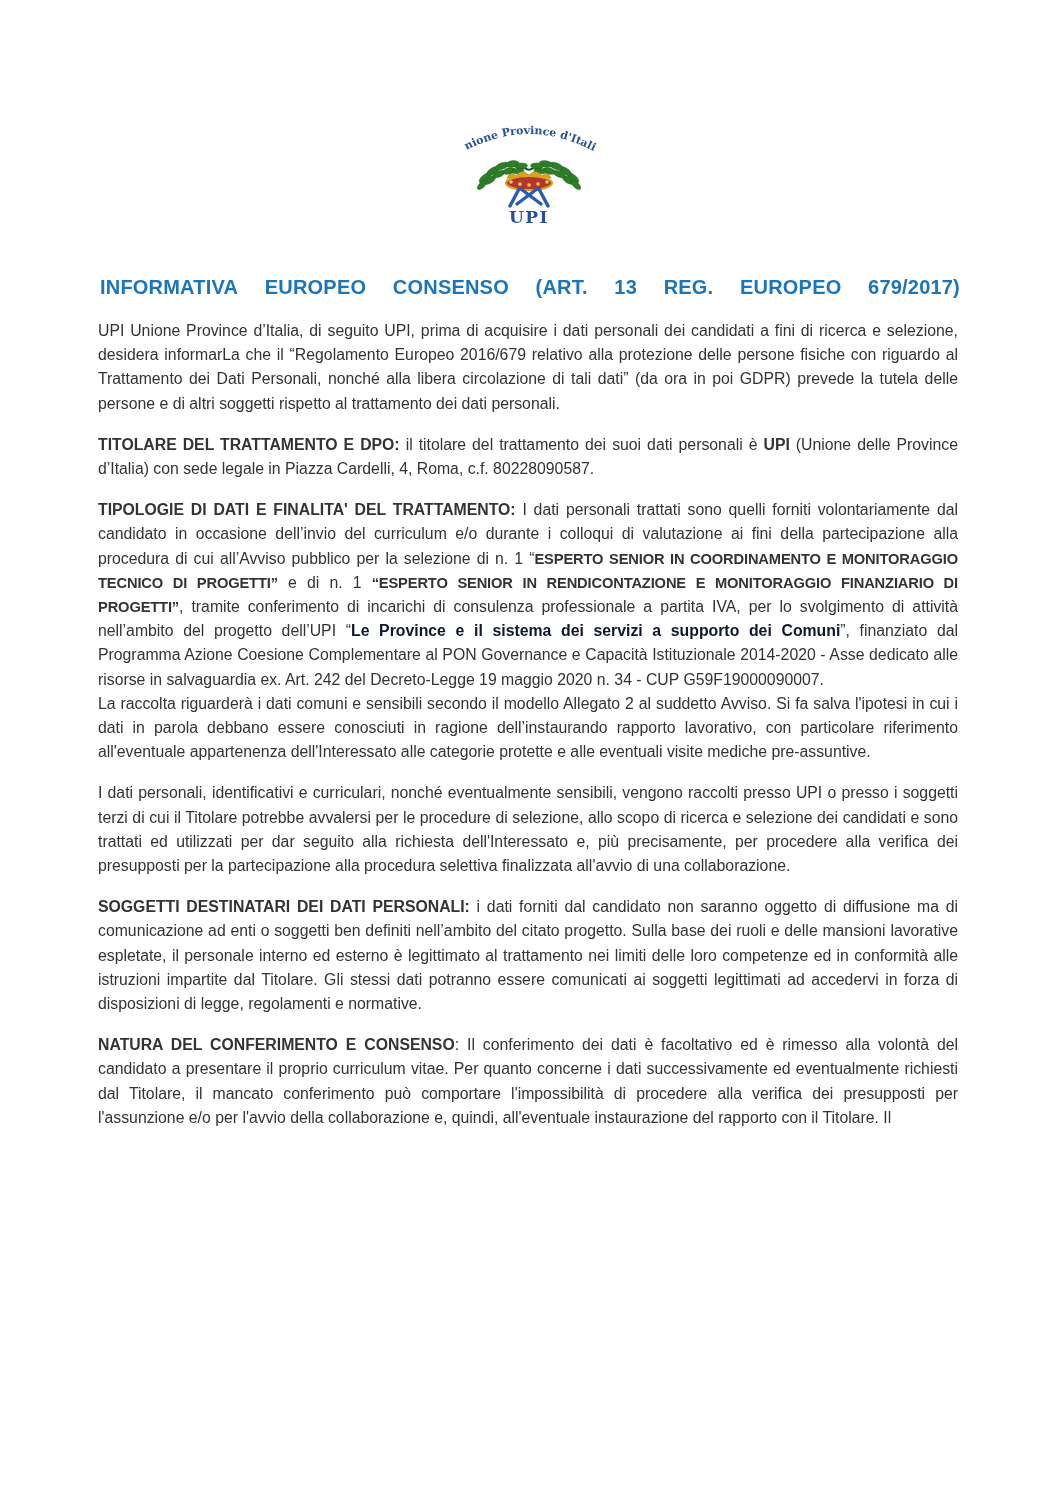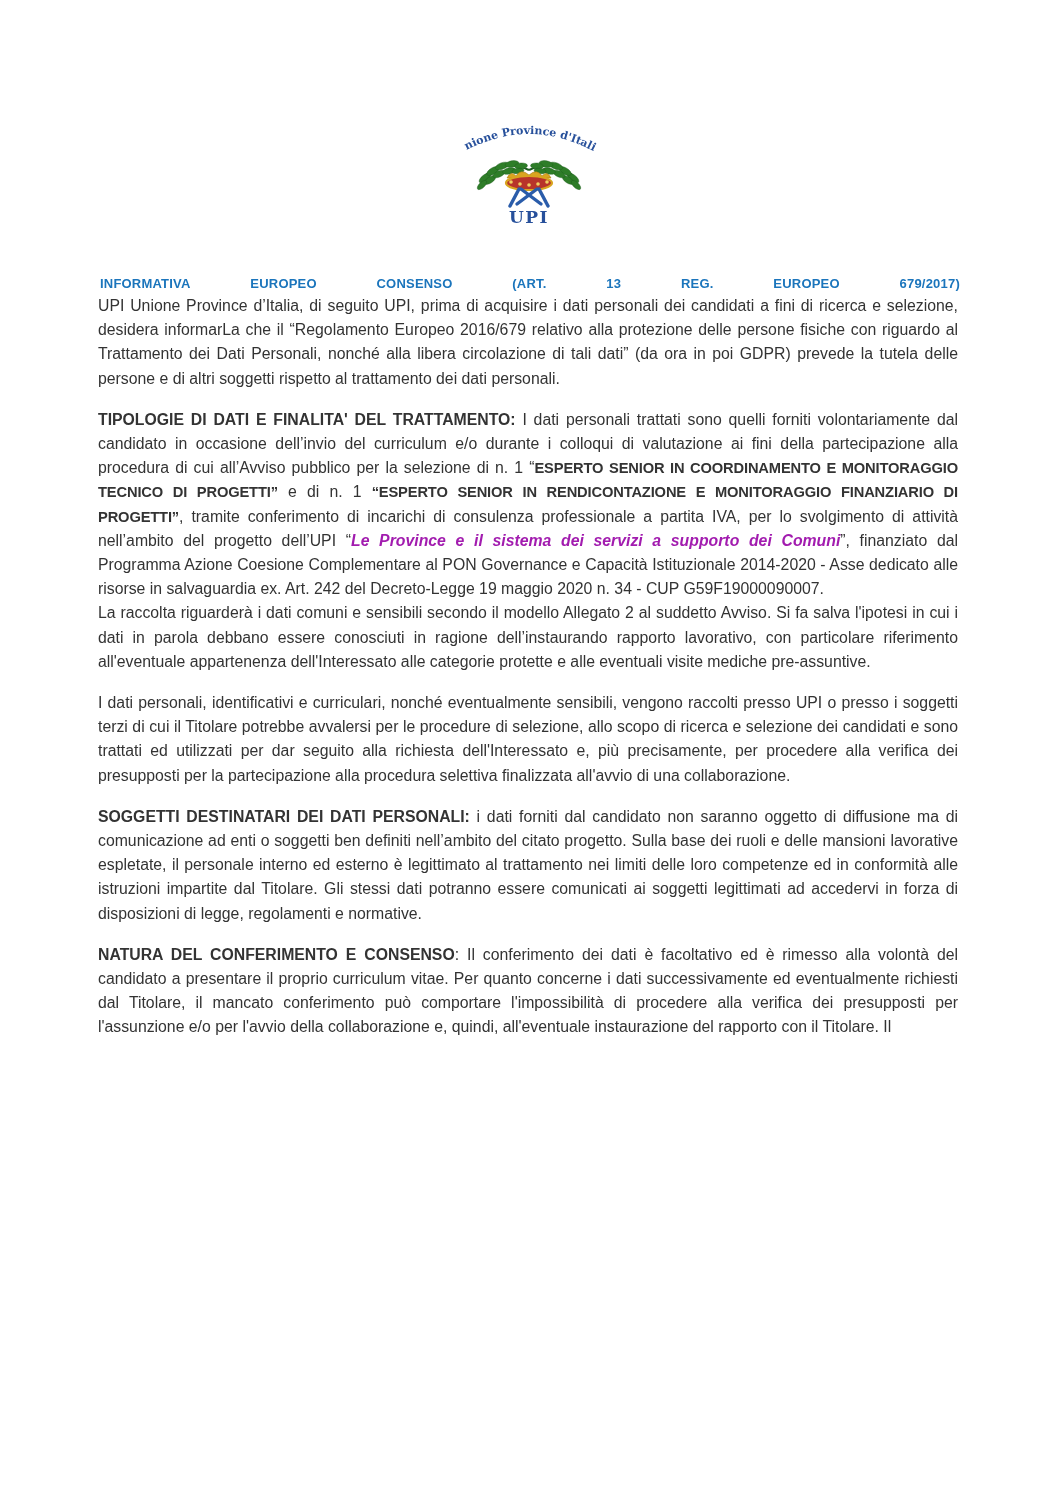--- a/index.html
+++ b/index.html
@@ -6,31 +6,31 @@
   html,body { background:#e9e9e9; }
   .page {
     width:1058px; height:1497px; margin:0 auto; background:#ffffff;
     font-family:"Liberation Sans", sans-serif; color:#333333;
     position:relative; overflow:hidden;
   }
   .logo-wrap { padding-top:122px; display:flex; justify-content:center; }
   .doc-title {
     margin:50px 98px 0 100px;
     display:flex; justify-content:space-between; align-items:baseline;
-    color:#1b75bc; font-weight:bold; font-size:13px; letter-spacing:.2px;
+    color:#1b75bc; font-weight:bold; font-size:20px; letter-spacing:.2px;
   }
   .content {
-    margin:3px 100px 0 98px;
+    margin:20px 100px 0 98px;
     font-size:15.8px; line-height:24.2px; text-align:justify;
   }
   .para { margin:17px 0 0; }
   .para:first-child, .para.tight { margin-top:0; }
   .run-bold { font-weight:bold; }
   .run-bold-small { font-weight:bold; font-size:.93em; letter-spacing:-.15px; }
-  .run-blue-bold-italic { font-weight:bold; font-style:italic; color:#a21caf; }
+  .run-blue-bold-italic { font-weight:bold; color:#0f172a; }
   a.email-link { color:#2e74b5; text-decoration:underline; cursor:pointer; }
   svg text { user-select:none; }
 </style>
 </head>
 <body>
 
 <div class="page">
 
   <div class="logo-wrap">
     <svg width="148" height="104" viewBox="0 0 148 104">
@@ -94,20 +94,21 @@
       <span>CONSENSO</span>
       <span>(ART.</span>
       <span>13</span>
       <span>REG.</span>
       <span>EUROPEO</span>
       <span>679/2017)</span>
     </div>
 
   <div class="content" id="docContent">
       <p class="para"><span>UPI Unione Province d’Italia, di seguito UPI, prima di acquisire i dati personali dei candidati a fini di ricerca e selezione, desidera informarLa che il “Regolamento Europeo 2016/679 relativo alla protezione delle persone fisiche con riguardo al Trattamento dei Dati Personali, nonché alla libera circolazione di tali dati” (da ora in poi GDPR) prevede la tutela delle persone e di altri soggetti rispetto al trattamento dei dati personali.</span></p>
+      <p class="para"><span class="run-bold">TITOLARE DEL TRATTAMENTO E DPO:</span><span> il titolare del trattamento dei suoi dati personali è </span><span class="run-bold">UPI</span><span> (Unione delle Province d’Italia) con sede legale in Piazza Cardelli, 4, Roma, c.f. 80228090587.</span></p>
       <p class="para"><span class="run-bold">TIPOLOGIE DI DATI E FINALITA' DEL TRATTAMENTO:</span><span> I dati personali trattati sono quelli forniti volontariamente dal candidato in occasione dell’invio del curriculum e/o durante i colloqui di valutazione ai fini della partecipazione alla procedura di cui all’Avviso pubblico per la selezione di n. 1 “</span><span class="run-bold-small">ESPERTO SENIOR IN COORDINAMENTO E MONITORAGGIO TECNICO DI PROGETTI”</span><span> e di n. 1 </span><span class="run-bold-small">“ESPERTO SENIOR IN RENDICONTAZIONE E MONITORAGGIO FINANZIARIO DI PROGETTI”</span><span>, tramite conferimento di incarichi di consulenza professionale a partita IVA, per lo svolgimento di attività nell’ambito del progetto dell’UPI “</span><span class="run-blue-bold-italic">Le Province e il sistema dei servizi a supporto dei Comuni</span><span>”, finanziato dal Programma Azione Coesione Complementare al PON Governance e Capacità Istituzionale 2014-2020 - Asse dedicato alle risorse in salvaguardia ex. Art. 242 del Decreto-Legge 19 maggio 2020 n. 34 - CUP G59F19000090007.</span></p>
       <p class="para tight"><span>La raccolta riguarderà i dati comuni e sensibili secondo il modello Allegato 2 al suddetto Avviso. Si fa salva l'ipotesi in cui i dati in parola debbano essere conosciuti in ragione dell’instaurando rapporto lavorativo, con particolare riferimento all'eventuale appartenenza dell'Interessato alle categorie protette e alle eventuali visite mediche pre-assuntive.</span></p>
       <p class="para"><span>I dati personali, identificativi e curriculari, nonché eventualmente sensibili, vengono raccolti presso UPI o presso i soggetti terzi di cui il Titolare potrebbe avvalersi per le procedure di selezione, allo scopo di ricerca e selezione dei candidati e sono trattati ed utilizzati per dar seguito alla richiesta dell'Interessato e, più precisamente, per procedere alla verifica dei presupposti per la partecipazione alla procedura selettiva finalizzata all'avvio di una collaborazione.</span></p>
       <p class="para"><span class="run-bold">SOGGETTI DESTINATARI DEI DATI PERSONALI:</span><span> i dati forniti dal candidato non saranno oggetto di diffusione ma di comunicazione ad enti o soggetti ben definiti nell’ambito del citato progetto. Sulla base dei ruoli e delle mansioni lavorative espletate, il personale interno ed esterno è legittimato al trattamento nei limiti delle loro competenze ed in conformità alle istruzioni impartite dal Titolare. Gli stessi dati potranno essere comunicati ai soggetti legittimati ad accedervi in forza di disposizioni di legge, regolamenti e normative.</span></p>
       <p class="para"><span class="run-bold">NATURA DEL CONFERIMENTO E CONSENSO</span><span>: Il conferimento dei dati è facoltativo ed è rimesso alla volontà del candidato a presentare il proprio curriculum vitae. Per quanto concerne i dati successivamente ed eventualmente richiesti dal Titolare, il mancato conferimento può comportare l'impossibilità di procedere alla verifica dei presupposti per l'assunzione e/o per l'avvio della collaborazione e, quindi, all'eventuale instaurazione del rapporto con il Titolare. Il</span></p>
     </div>
 
 </div>
 
 </body></html>

